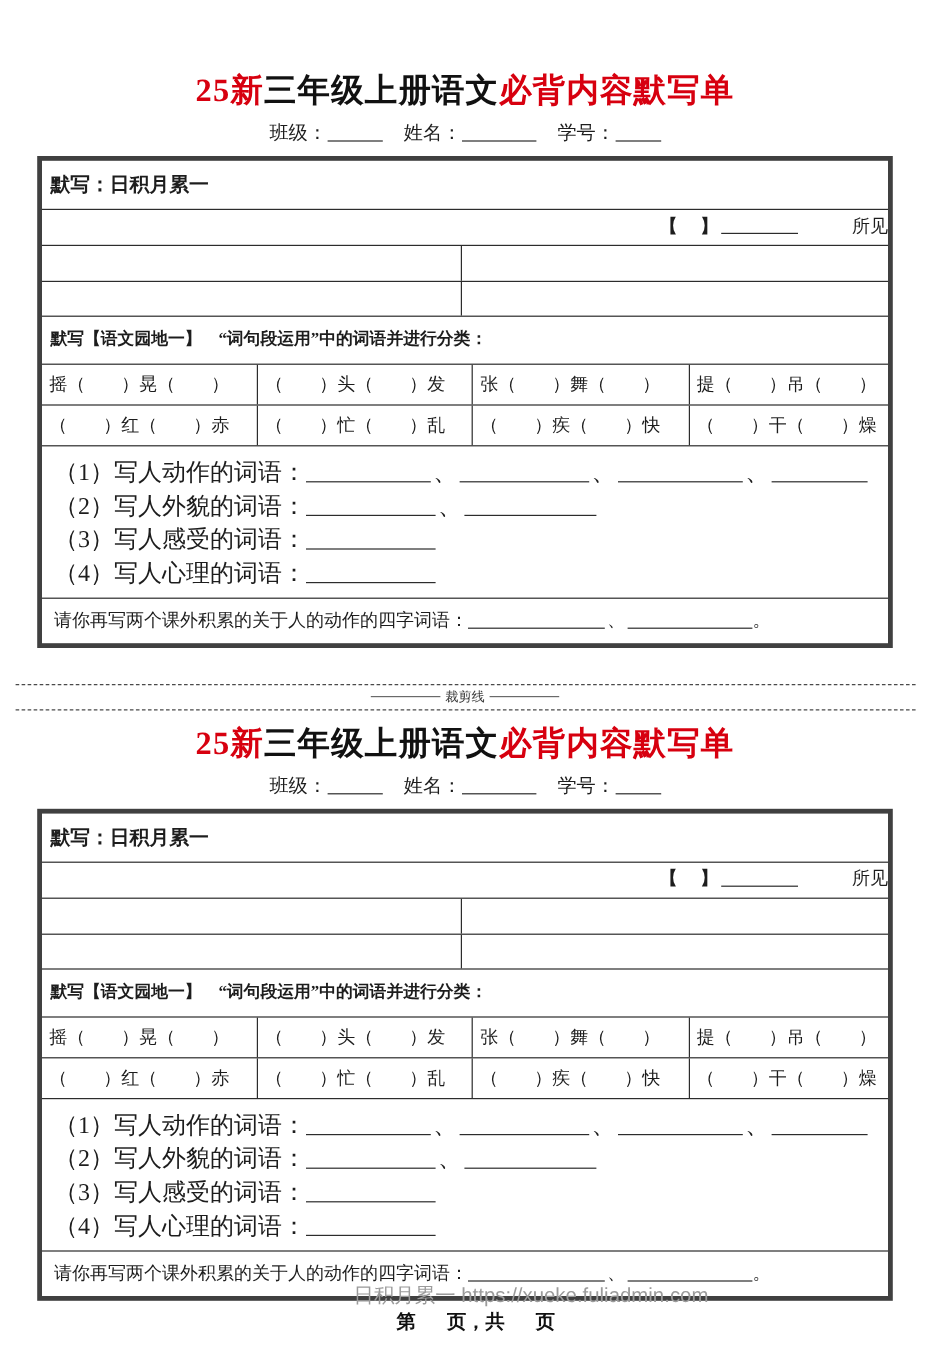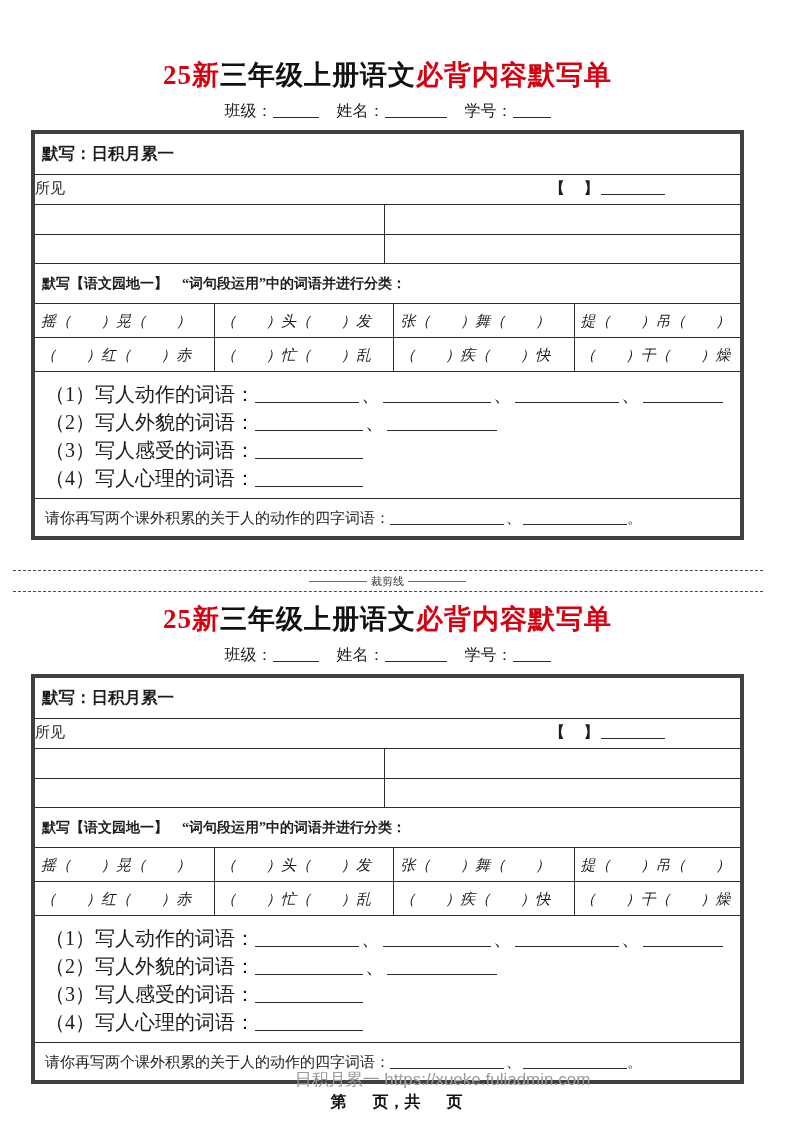--- a/index.html
+++ b/index.html
@@ -15,31 +15,31 @@
   .info-line { text-align:center; margin-top:9px; font-size:16px; height:24px; }
   .info-group { margin:0 7px; }
   .blank { display:inline-block; border-bottom:1.6px solid #2c2c2c; height:15px; vertical-align:-2px; }
 
   .sheet-table { margin-top:5px; border:4px solid #404040; }
   .row { border-top:1.5px solid #2c2c2c; }
   .row:first-child { border-top:none; }
 
   .row-a { height:40px; line-height:40px; padding-left:7px; font-weight:bold; font-size:16.5px; }
   .row-b { height:30px; position:relative; font-size:15px; }
-  .poem-title { position:absolute; left:0; right:0; text-align:left; top:4px;font-family:Liberation Mono, monospace; }
+  .poem-title { position:absolute; left:0; right:0; text-align:right; top:4px;font-family:Liberation Mono, monospace; }
   .author-group { position:absolute; left:73%; top:4px; white-space:nowrap; }
   .bracket { font-weight:bold; font-size:15px; letter-spacing:2px; }
 
   .row-empty { height:30px; display:flex; }
   .row-empty .cell-l { flex:0 0 49.6%; border-right:1.5px solid #2c2c2c; }
   .row-empty .cell-r { flex:1; }
 
   .row-e { height:40px; line-height:40px; padding-left:7px; font-weight:bold; font-size:14px; }
 
-  .word-row { display:flex; height:34px; line-height:34px; font-size:15px;font-style:italic; }
+  .word-row { display:flex; height:34px; line-height:34px; font-size:15px; }
   .word-cell { padding-left:6px; overflow:hidden; white-space:nowrap; }
   .word-cell + .word-cell { border-left:1.5px solid #2c2c2c; }
   .wc-1 { flex:0 0 25.4%; } .wc-2 { flex:0 0 25.4%; } .wc-3 { flex:0 0 25.6%; } .wc-4 { flex:1; }
 
   .q-block { padding:8px 10px 6px 10px; font-size:20px; }
   .q-row { height:28px; line-height:28px; white-space:nowrap; }
   .sep { margin:0 2px; }
 
   .row-extra { height:38px; line-height:38px; padding-left:10px; font-size:15px; white-space:nowrap; }
 

